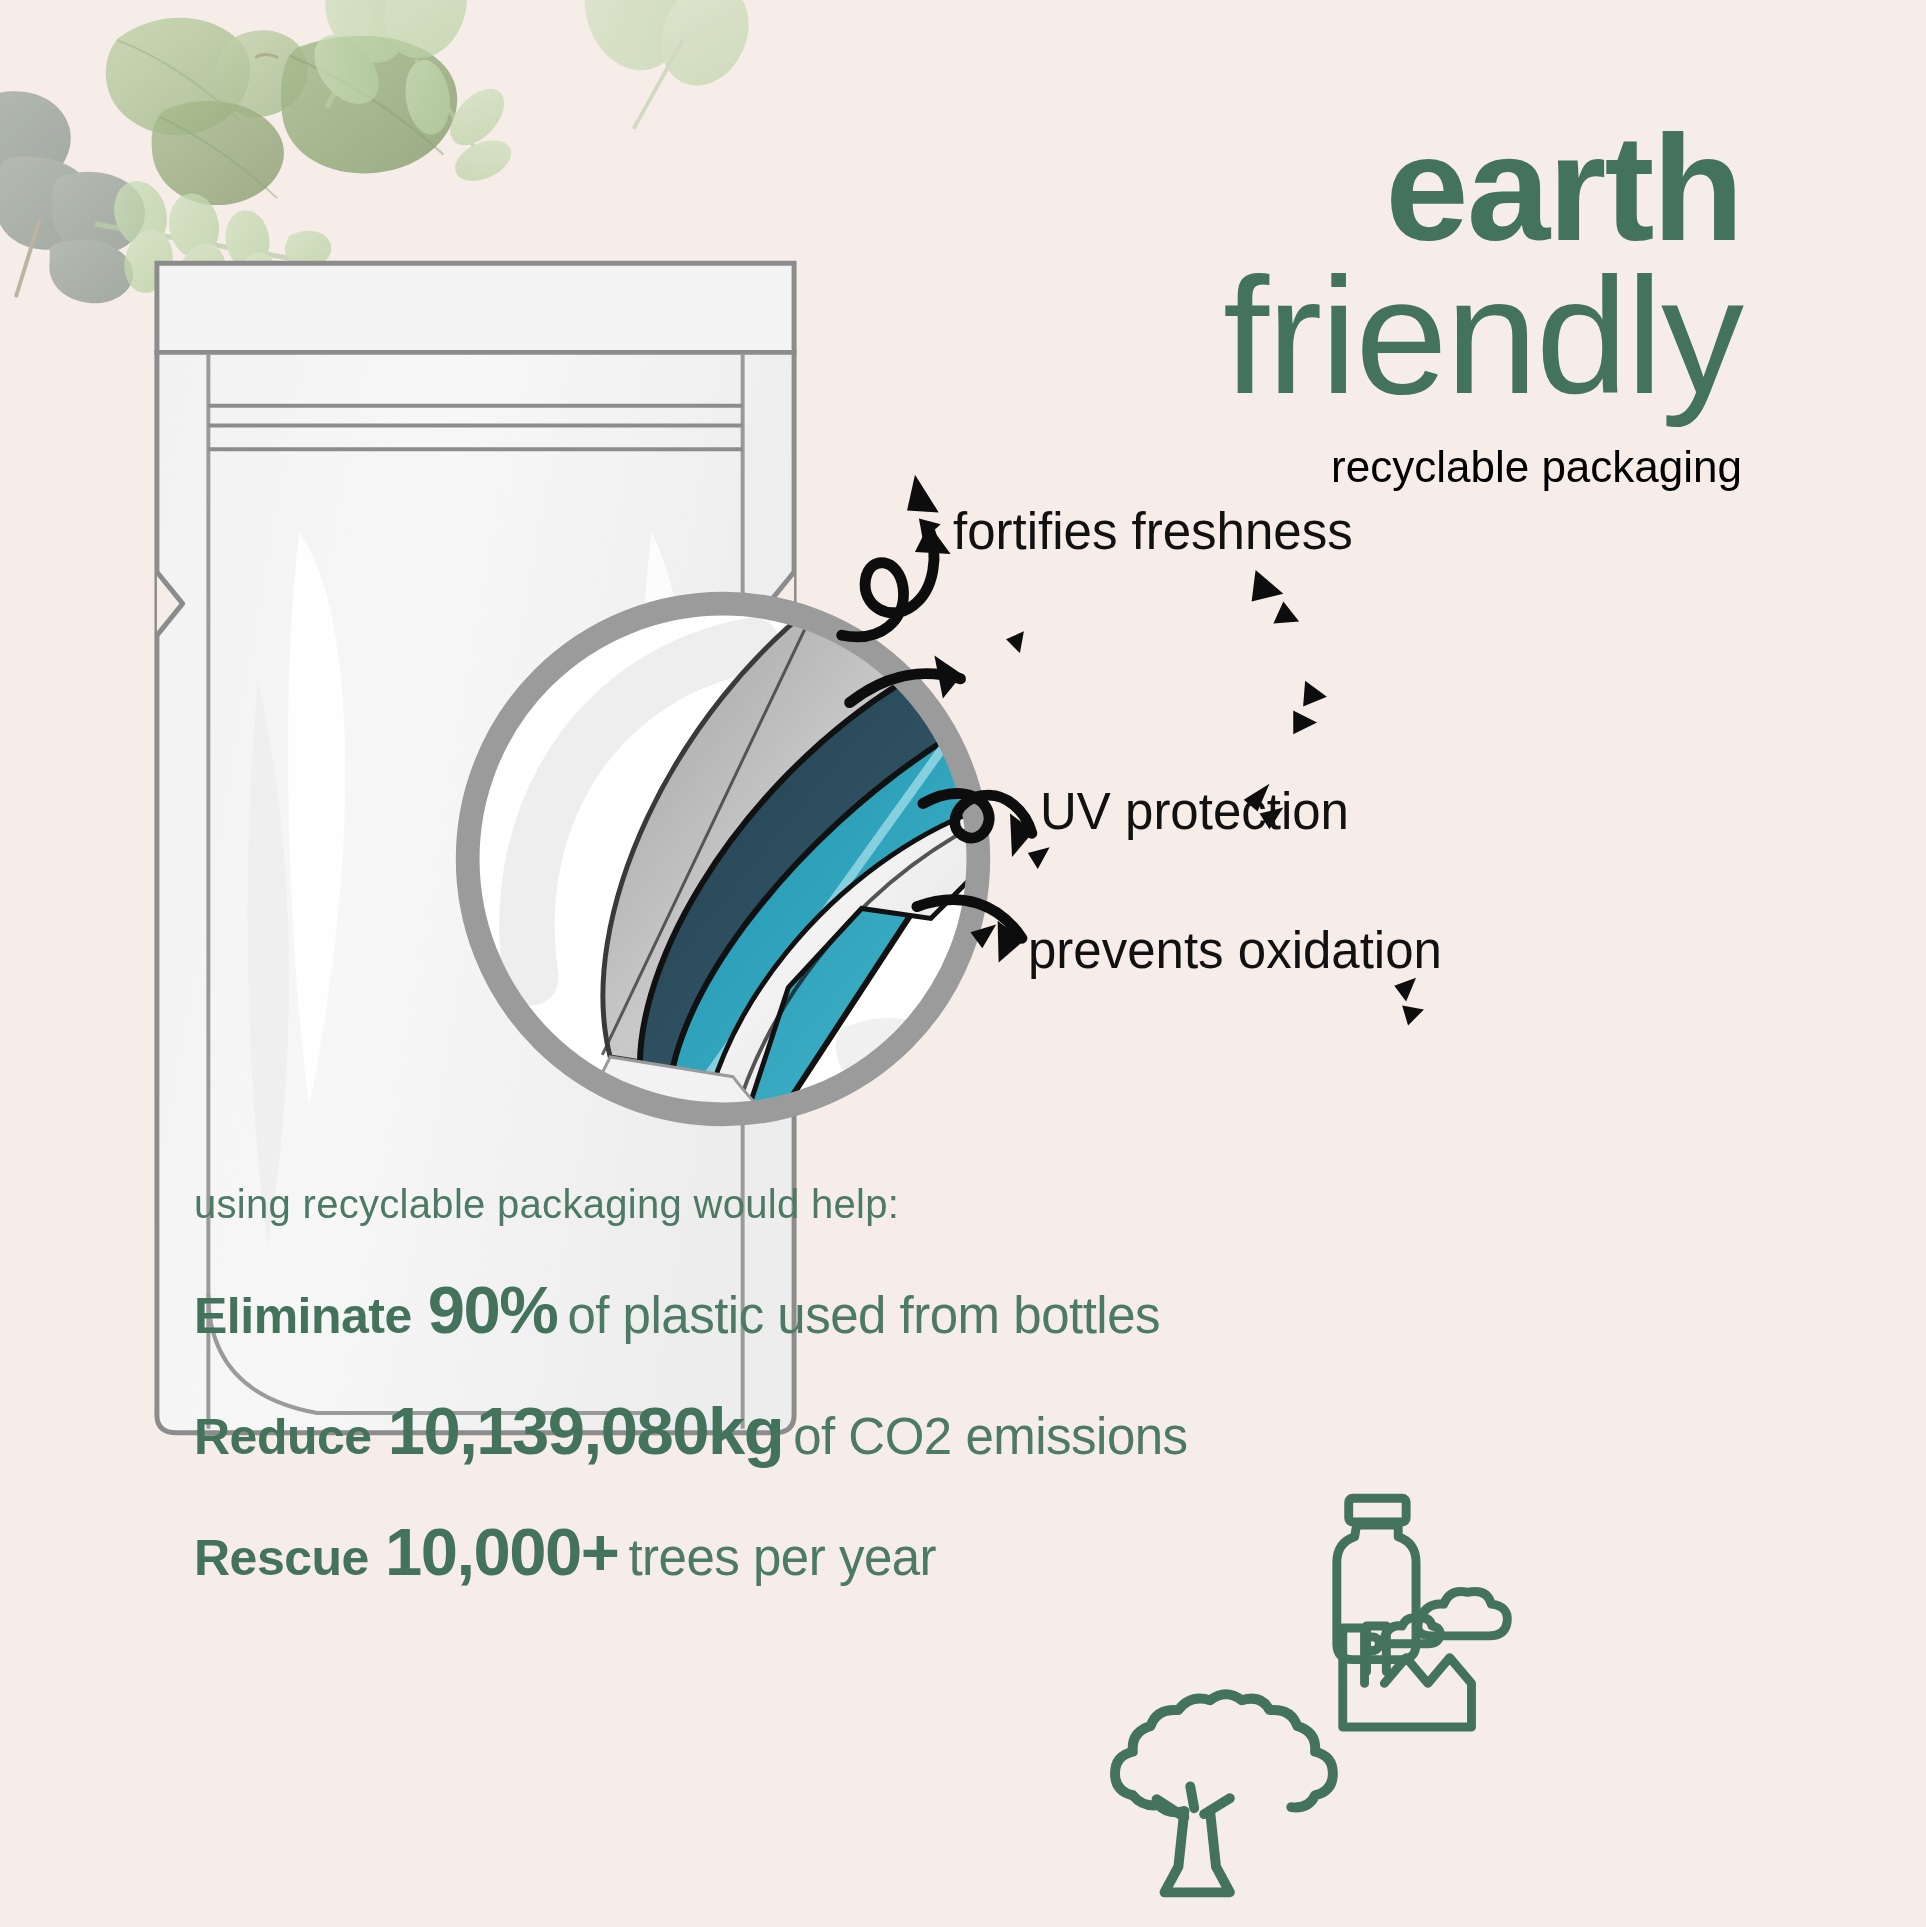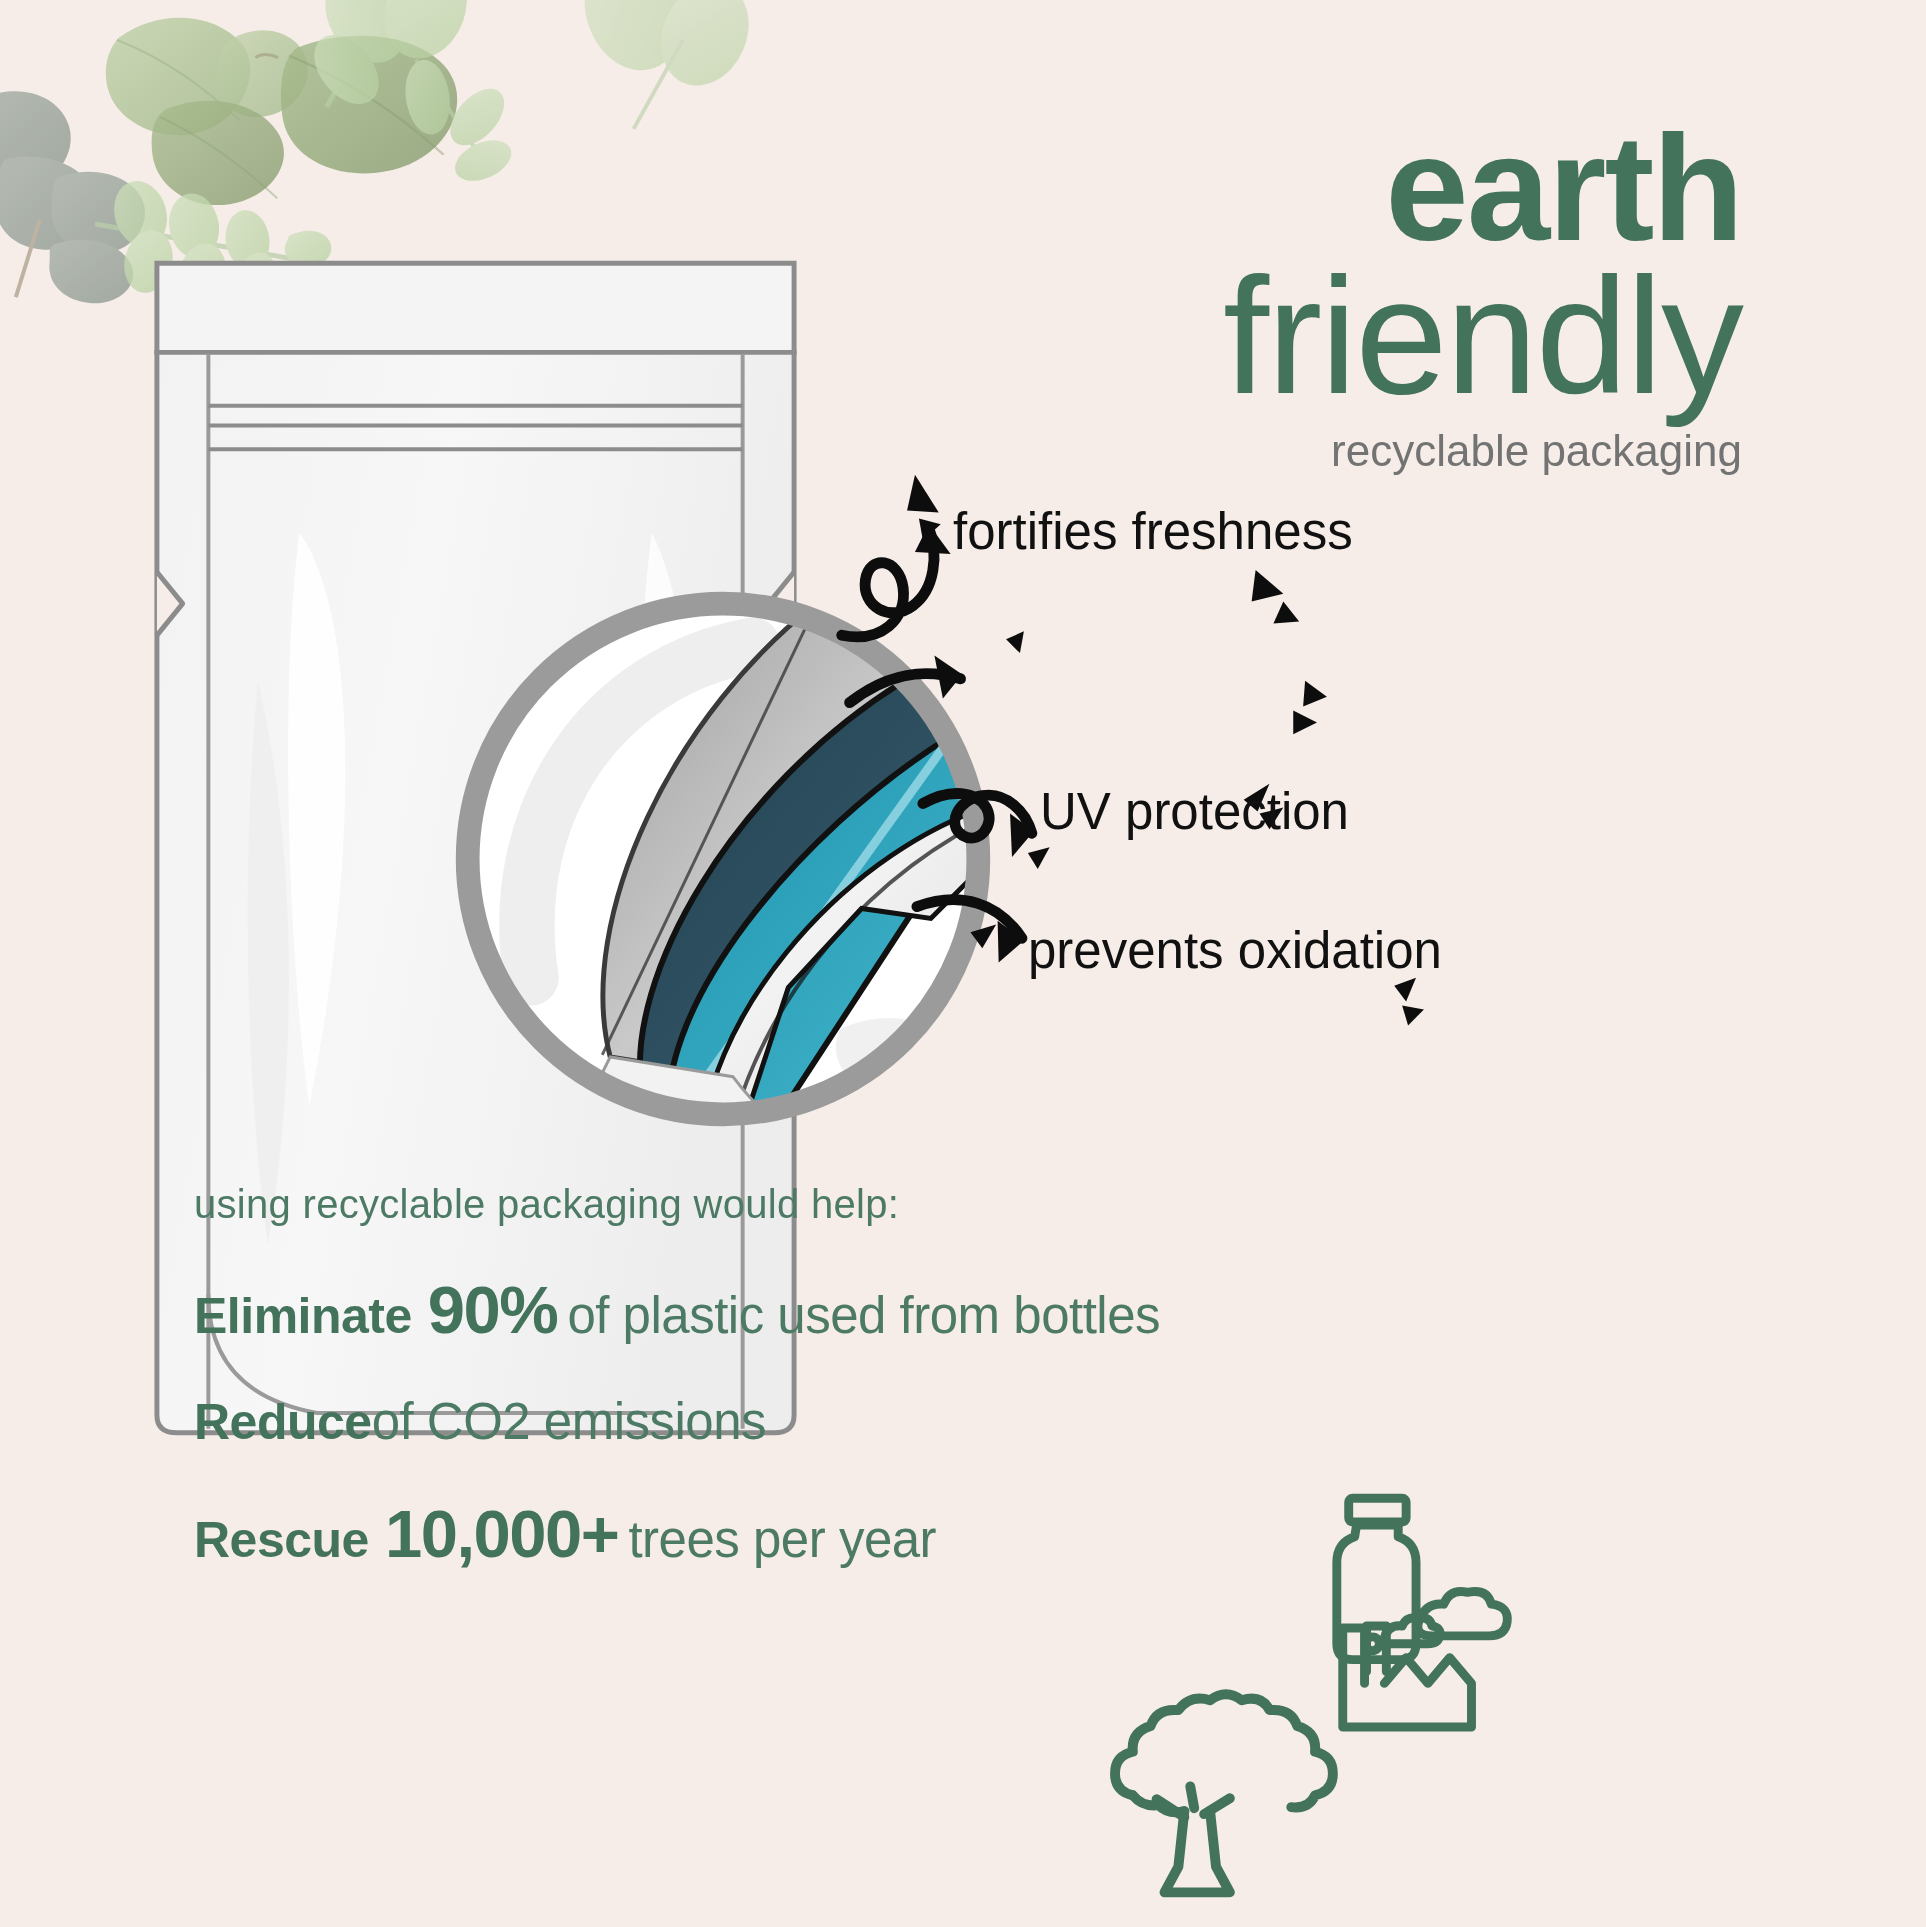--- a/index.html
+++ b/index.html
@@ -22,22 +22,22 @@
   .head-block { position:absolute; right:48px; top:119px; text-align:right; width:990px; }
   .h-earth {
     font-size:150px; font-weight:700; color:#44735c; line-height:0.92;
     letter-spacing:-2px;
   }
   .h-friendly {
     font-size:166px; font-weight:400; color:#44735c; line-height:0.95;
     letter-spacing:-2px;
   }
   .h-sub {
-    font-size:44px; font-weight:400; color:#737373; line-height:1.2;
-    margin-top:10px; letter-spacing:0px;
+    font-size:44px; font-weight:400; color:#000000; line-height:1.2;
+    margin-top:26px; letter-spacing:0px;
   }
 
   
   .feat { position:absolute; color:#111; font-size:51px; font-weight:400; white-space:nowrap; }
   .feat-1 { left:953px; top:502px; }
   .feat-2 { left:1002px; top:642px; }
   .feat-3 { left:1040px; top:782px; }
   .feat-4 { left:1028px; top:921px; }
 
   .arrows { position:absolute; left:812px; top:455px; width:1109px; height:614px; pointer-events:none; }
@@ -269,20 +269,21 @@
     <div class="stats-intro">using recyclable packaging would help:</div>
 
     <div class="stat-row">
       <span class="stat-verb">Eliminate</span>
       <span class="stat-num">90%</span>
       <span class="stat-tail">of plastic used from bottles</span>
     </div>
 
     <div class="stat-row">
       <span class="stat-verb">Reduce</span>
+      <span class="stat-num">10,139,080kg</span>
       <span class="stat-tail">of CO2 emissions</span>
     </div>
 
     <div class="stat-row">
       <span class="stat-verb">Rescue</span>
       <span class="stat-num">10,000+</span>
       <span class="stat-tail">trees per year</span>
     </div>
   </div>
 

